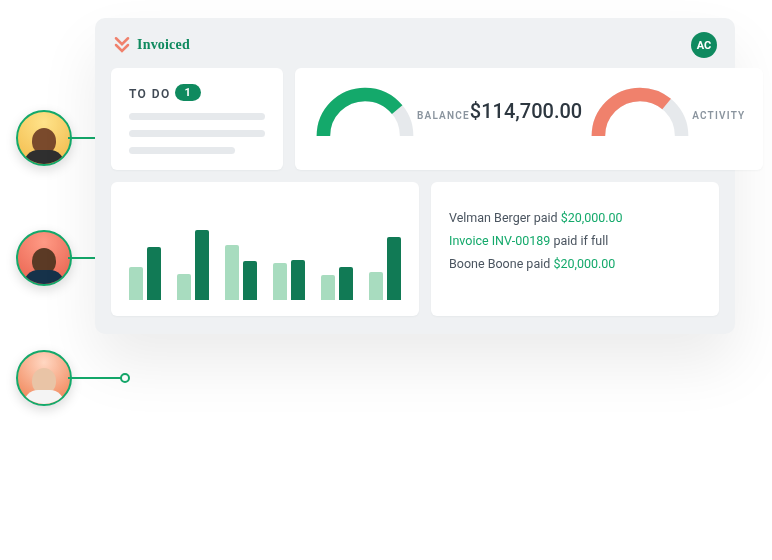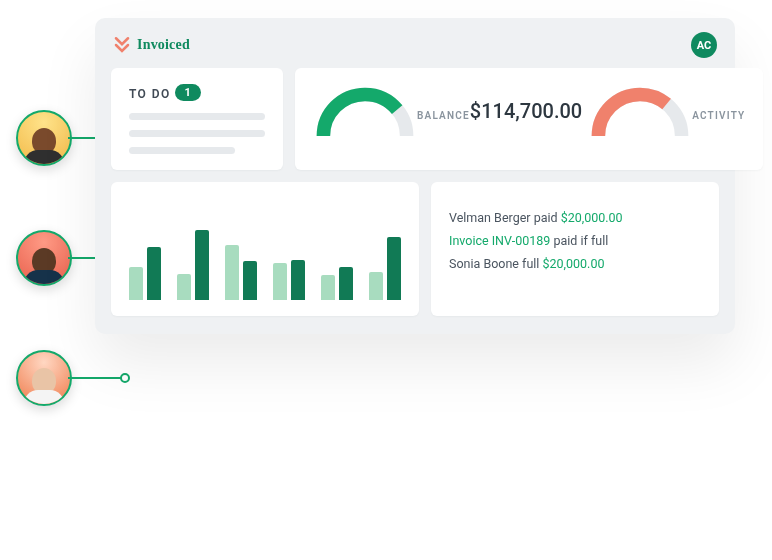--- a/index.html
+++ b/index.html
@@ -257,19 +257,19 @@
             <div class="bar-group">
               <div class="bar light" style="height: 28.16px;"></div>
               <div class="bar dark" style="height: 63.36px;"></div>
             </div>
           </div>
       </div>
       <div class="card">
         <div class="activity-list" id="activity-list">
             <div><span>Velman Berger paid </span><span class="hl">$20,000.00</span><span></span></div>
             <div><span></span><span class="hl">Invoice INV-00189</span><span> paid if full</span></div>
-            <div><span>Sonia Boone full </span><span class="hl">$20,000.00</span><span></span></div>
+            <div><span>Boone Boone paid </span><span class="hl">$20,000.00</span><span></span></div>
           </div>
       </div>
     </div>
 
   </div>
 </div>
 
 </body></html>

